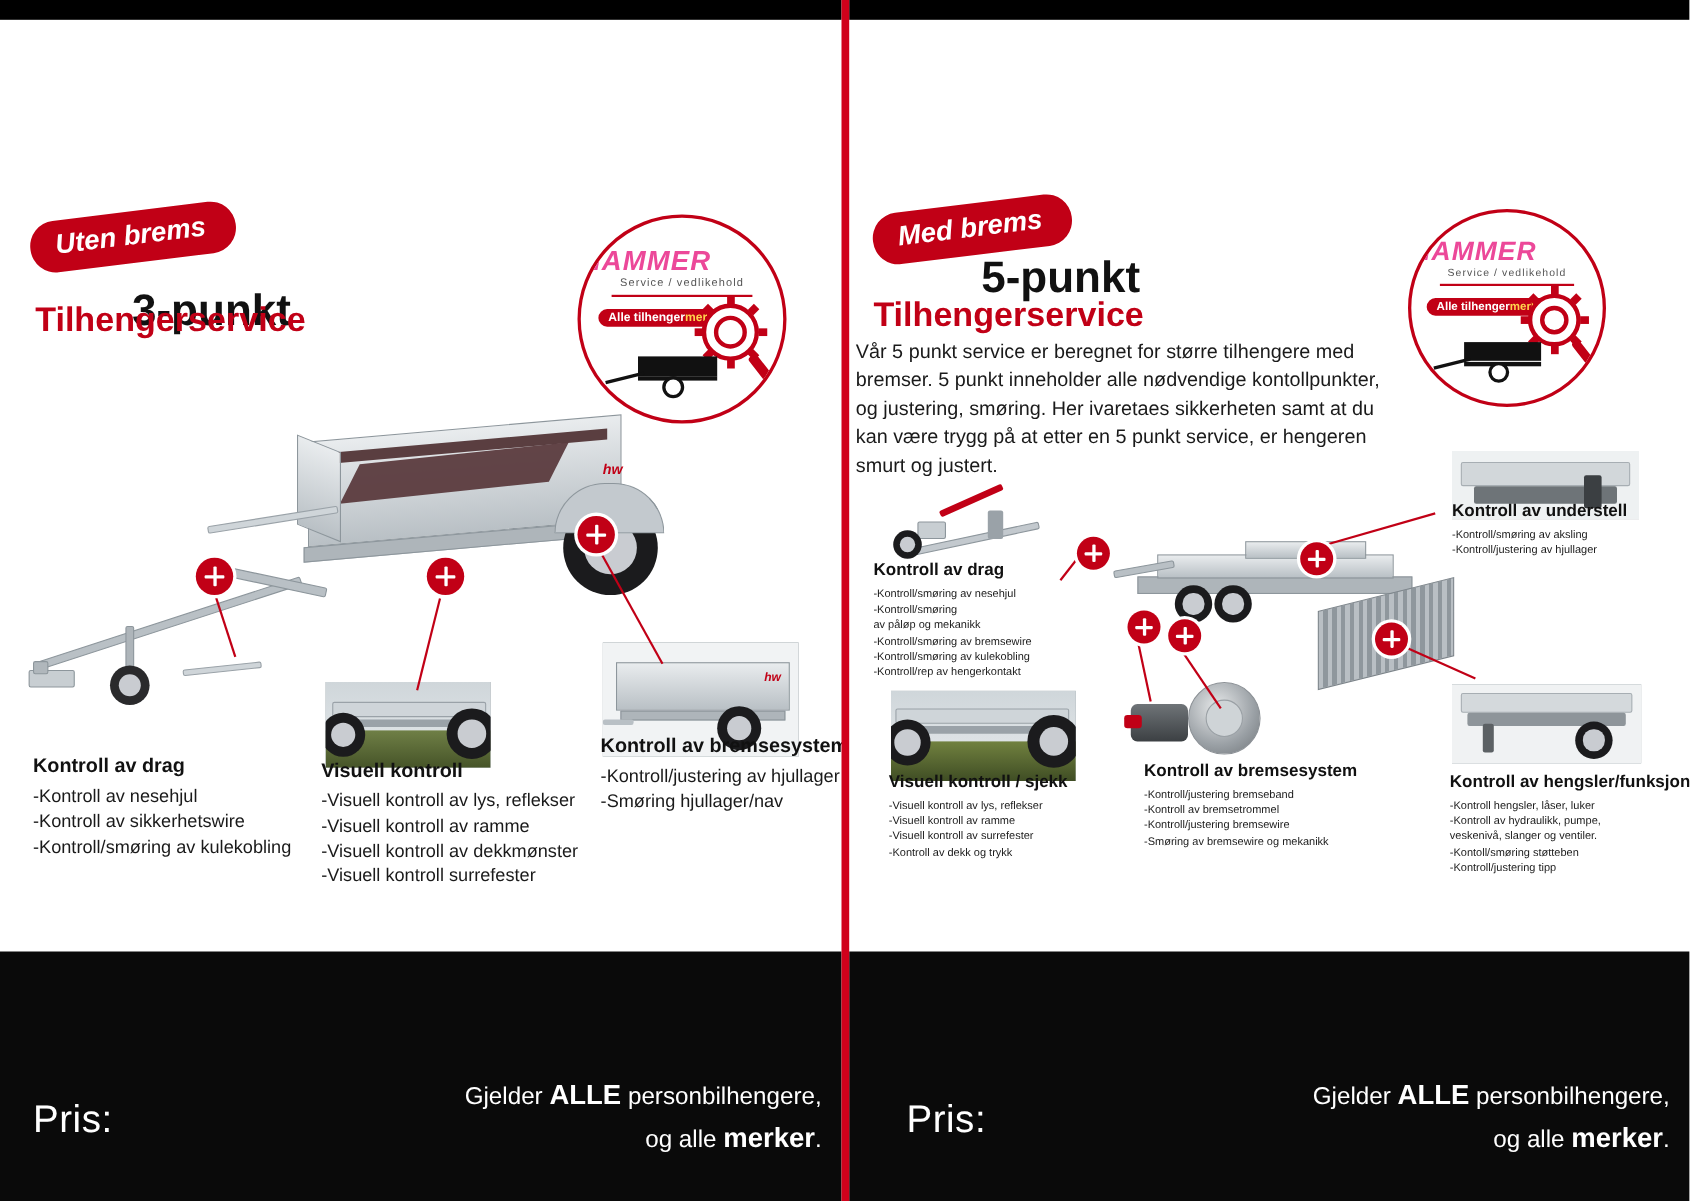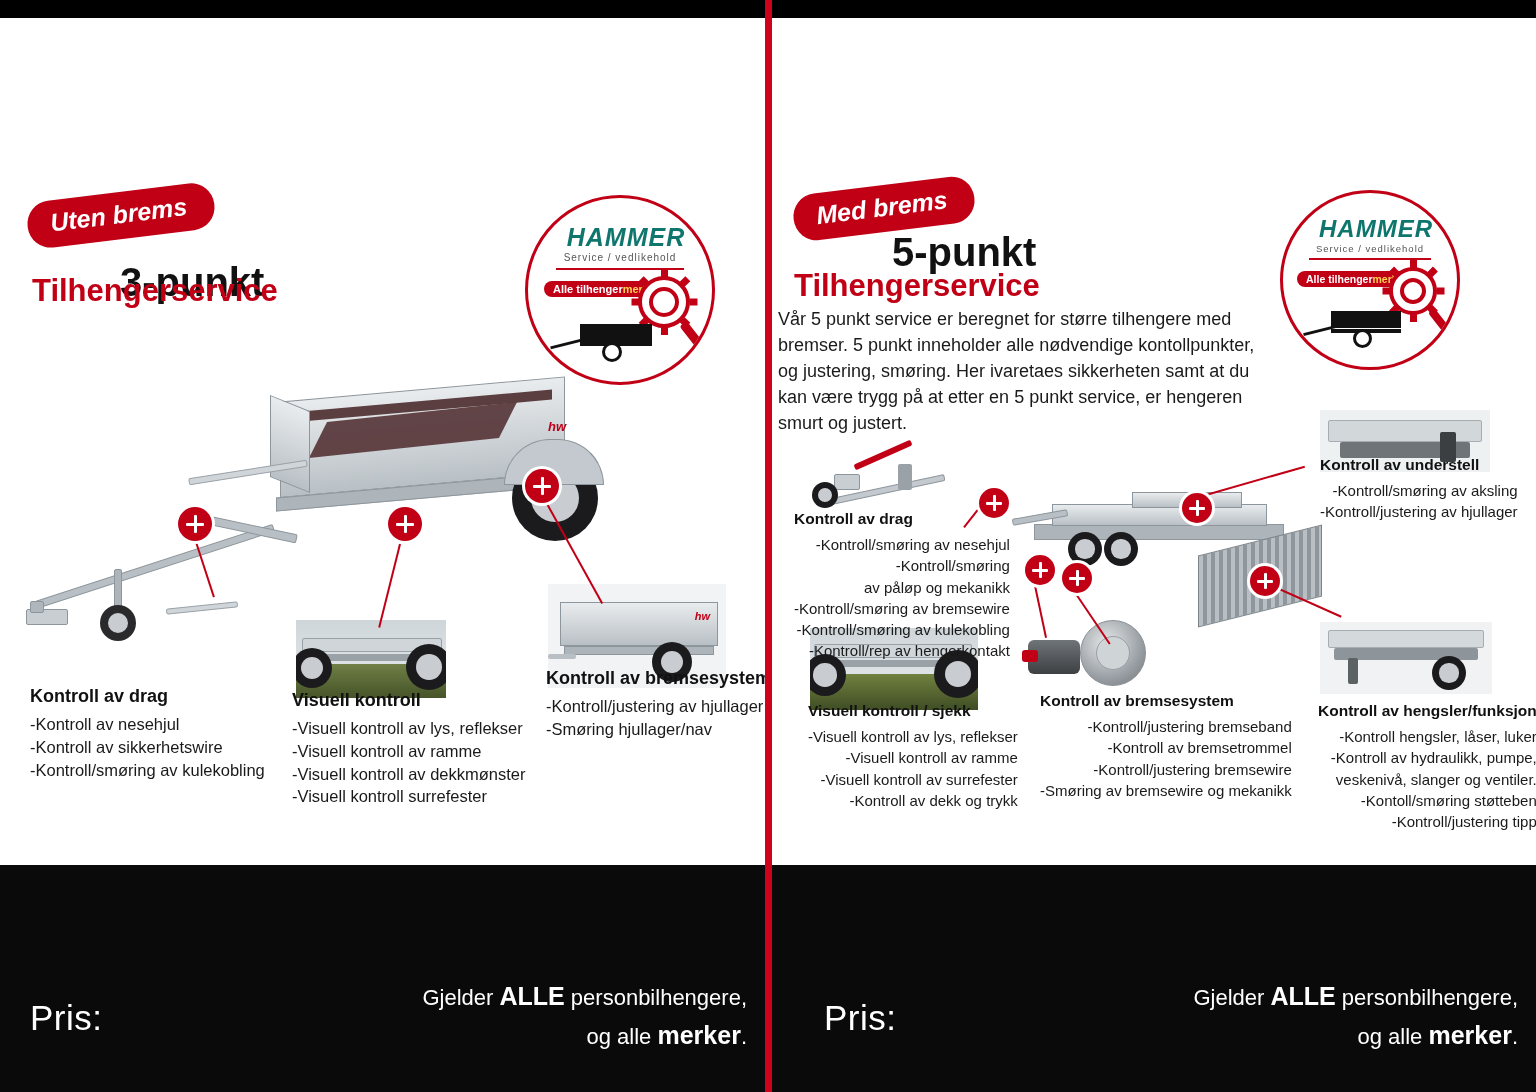--- a/index.html
+++ b/index.html
@@ -75,22 +75,22 @@
 
   
   .seal {
     position: absolute;
     border: 3px solid #c10016;
     border-radius: 50%;
     background: #fff;
     overflow: hidden;
   }
   .seal .brand {
-    position: absolute; left: 12px; right: 0; text-align: center;
-    font-weight: 700; font-style: italic; color: #0f766e;
+    position: absolute; left: 0; right: 0; text-align: left;
+    font-weight: 700; font-style: italic; color: #ec4899;
     letter-spacing: 1px;
   }
   .seal .tagline {
     position: absolute; left: 0; right: 0; text-align: center;
     color: #555; letter-spacing: 1px;
   }
   .seal .rule { position: absolute; background: #c10016; height: 2px; }
   .seal .chip {
     position: absolute; background: #c10016; color: #fff;
     border-radius: 11px; font-weight: 700; white-space: nowrap;
@@ -143,21 +143,21 @@
 
   
   .callout { position: absolute; }
   .callout h4 {
     margin: 0 0 6px 0; font-size: 18px; font-weight: 700; color: #111;
     white-space: nowrap;
   }
   .callout ul { margin: 0; padding: 0; list-style: none; }
   .callout li { font-size: 16.5px; line-height: 1.38; color: #1a1a1a; white-space: nowrap; }
   .callout.small h4 { font-size: 15.5px; }
-  .callout.small li { font-size: 15px; line-height: 1.42; text-align: right; }
+  .callout.small li { font-size: 10px; line-height: 1.42; }
 
   
   .photo {
     position: absolute; overflow: hidden; background: #9aa3a8;
   }
   .photo .sky { position: absolute; inset: 0; }
   .ph-grass { position: absolute; left: 0; right: 0; bottom: 0; }
 
   
   .bar { position: absolute; border-radius: 2px; }

